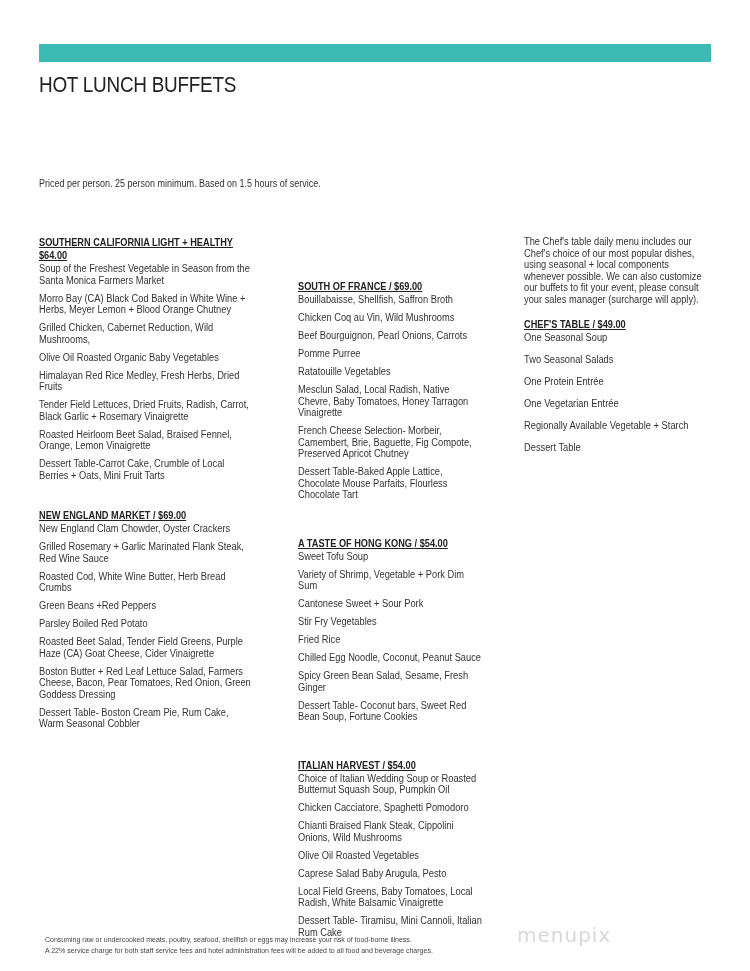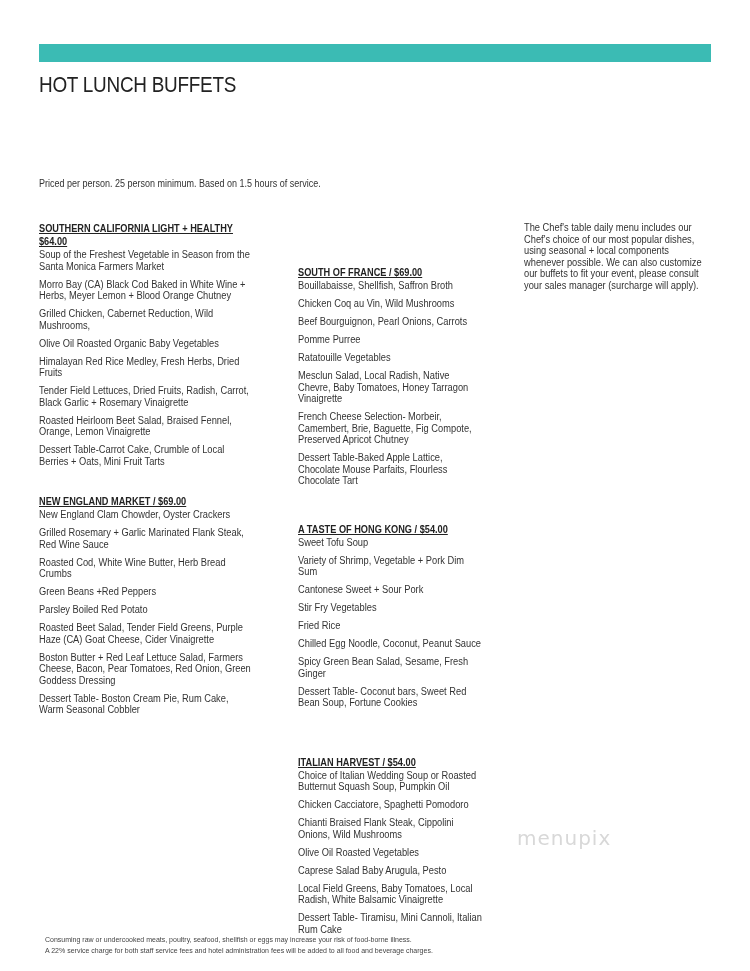--- a/index.html
+++ b/index.html
@@ -11,21 +11,21 @@
   .bar { position: absolute; left: 39px; top: 44px; width: 672px; height: 18px; }
   .title {
     position: absolute; left: 39px; top: 72px;
     font-size: 22px; font-weight: normal; letter-spacing: -0.3px;
     color: #222; transform: scaleX(0.86); transform-origin: left top; white-space: nowrap;
   }
   .intro {
     position: absolute; left: 39px; top: 178px;
     font-size: 10px; color: #333; transform: scaleX(0.9); transform-origin: left top; white-space: nowrap;
   }
-  .col { position: absolute; top: 222px; }
+  .col { position: absolute; top: 236px; }
   .col.c1 { left: 39px; width: 230px; }
   .col.c2 { left: 298px; width: 200px; }
   .col.c3 { left: 524px; width: 200px; }
   .section { margin-bottom: 23px; }
   .sec-head {
     font-weight: bold; font-size: 10px; text-decoration: underline;
     color: #222; line-height: 13px; margin-bottom: 1px;
     transform: scaleX(0.92); transform-origin: left top; white-space: pre-line;
   }
   .item {
@@ -35,21 +35,21 @@
   .c3 .item { margin-bottom: 10.5px; }
   .chef-note {
     font-size: 10px; line-height: 11.5px; color: #333; margin-bottom: 13px;
     transform: scaleX(0.93); transform-origin: left top;
   }
   .footer {
     position: absolute; left: 45px; top: 934px;
     font-size: 7px; line-height: 11px; color: #444; white-space: nowrap;
   }
   .watermark {
-    position: absolute; left: 517px; top: 826px;
+    position: absolute; left: 517px; top: 923px;
     font-size: 20px; letter-spacing: 1px; color: #d8d8d8;
     font-family: "DejaVu Sans", sans-serif; font-weight: normal;
   }
 </style>
 </head>
 <body>
 
 <div class="bar" style="background: rgb(59, 187, 180);"></div>
 <div class="title">HOT LUNCH BUFFETS</div>
 <div class="intro">Priced per person. 25 person minimum. Based on 1.5 hours of service.</div>
@@ -84,21 +84,21 @@
       <div class="sec-head">SOUTH OF FRANCE / $69.00</div>
       <div class="item">Bouillabaisse, Shellfish, Saffron Broth</div>
       <div class="item">Chicken Coq au Vin, Wild Mushrooms</div>
       <div class="item">Beef Bourguignon, Pearl Onions, Carrots</div>
       <div class="item">Pomme Purree</div>
       <div class="item">Ratatouille Vegetables</div>
       <div class="item">Mesclun Salad, Local Radish, Native Chevre, Baby Tomatoes, Honey Tarragon Vinaigrette</div>
       <div class="item">French Cheese Selection- Morbeir, Camembert, Brie, Baguette, Fig Compote, Preserved Apricot Chutney</div>
       <div class="item">Dessert Table-Baked Apple Lattice, Chocolate Mouse Parfaits, Flourless Chocolate Tart</div>
     </div>
-    <div class="section" style="margin-bottom: 47px;">
+    <div class="section" style="margin-bottom: 36px;">
       <div class="sec-head">A TASTE OF HONG KONG / $54.00</div>
       <div class="item">Sweet Tofu Soup</div>
       <div class="item">Variety of Shrimp, Vegetable + Pork Dim Sum</div>
       <div class="item">Cantonese Sweet + Sour Pork</div>
       <div class="item">Stir Fry Vegetables</div>
       <div class="item">Fried Rice</div>
       <div class="item">Chilled Egg Noodle, Coconut, Peanut Sauce</div>
       <div class="item">Spicy Green Bean Salad, Sesame, Fresh Ginger</div>
       <div class="item">Dessert Table- Coconut bars, Sweet Red Bean Soup, Fortune Cookies</div>
     </div>
@@ -108,20 +108,29 @@
       <div class="item">Chicken Cacciatore, Spaghetti Pomodoro</div>
       <div class="item">Chianti Braised Flank Steak, Cippolini Onions, Wild Mushrooms</div>
       <div class="item">Olive Oil Roasted Vegetables</div>
       <div class="item">Caprese Salad Baby Arugula, Pesto</div>
       <div class="item">Local Field Greens, Baby Tomatoes, Local Radish, White Balsamic Vinaigrette</div>
       <div class="item">Dessert Table- Tiramisu, Mini Cannoli, Italian Rum Cake</div>
     </div>
   </div>
 <div class="col c3">
   <div class="chef-note">The Chef's table daily menu includes our Chef's choice of our most popular dishes, using seasonal + local components whenever possible. We can also customize our buffets to fit your event, please consult your sales manager (surcharge will apply).</div>
+<div class="section">
+      <div class="sec-head">CHEF'S TABLE / $49.00</div>
+      <div class="item">One Seasonal Soup</div>
+      <div class="item">Two Seasonal Salads</div>
+      <div class="item">One Protein Entrée</div>
+      <div class="item">One Vegetarian Entrée</div>
+      <div class="item">Regionally Available Vegetable + Starch</div>
+      <div class="item">Dessert Table</div>
+    </div>
   </div>
 
 <div class="footer">
   <div>Consuming raw or undercooked meats, poultry, seafood, shellfish or eggs may increase your risk of food-borne illness.</div>
   <div>A 22% service charge for both staff service fees and hotel administration fees will be added to all food and beverage charges.</div>
 </div>
 
 <div class="watermark">menupix</div>
 
 </body></html>

